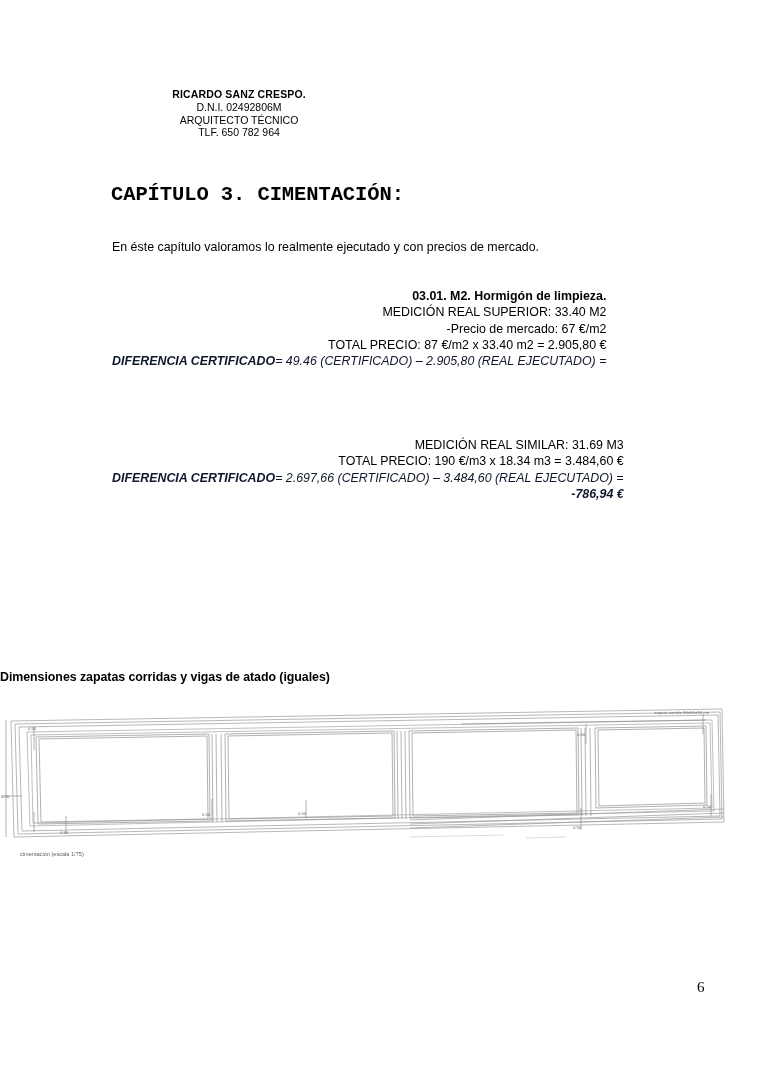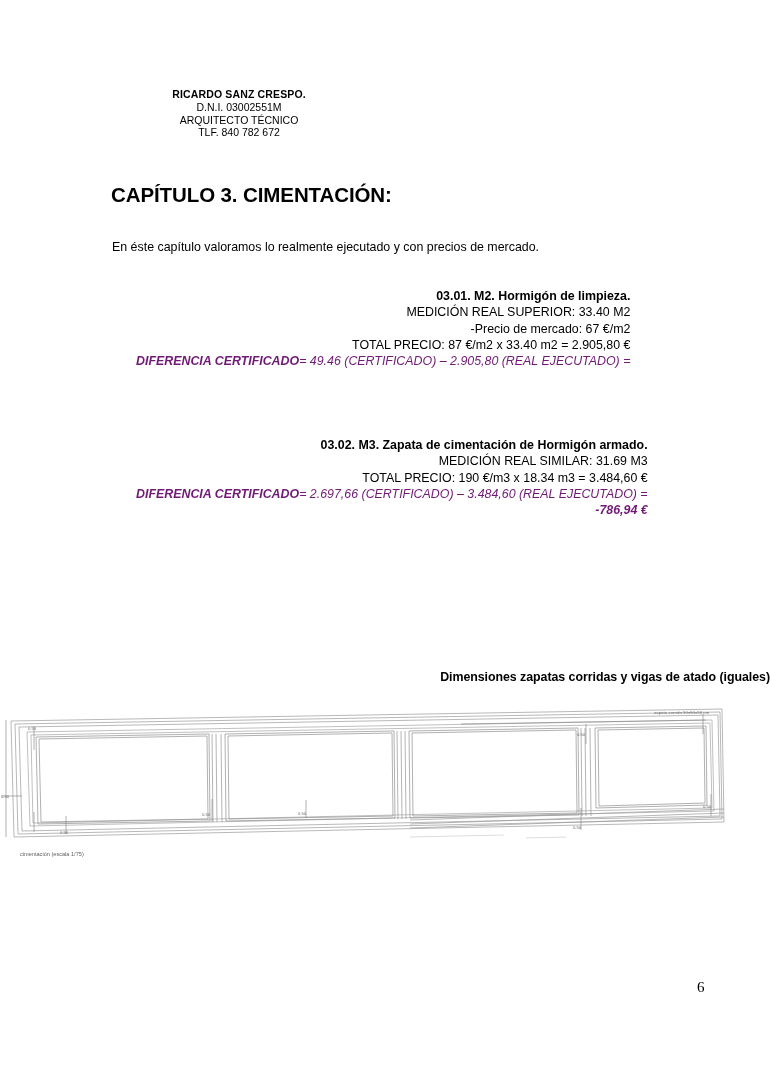--- a/index.html
+++ b/index.html
@@ -42,20 +42,21 @@
 
   
   .chapter-title {
     position: absolute;
     left: 111px;
     top: 183px;
     font-size: 20.5px;
     font-weight: bold;
     letter-spacing: -0.1px;
     white-space: nowrap;
+    font-family: Liberation Mono, monospace;
   }
 
   
   .intro {
     position: absolute;
     left: 112px;
     top: 229px;
     font-size: 12.4px;
     white-space: nowrap;
     margin-top: 11px;
@@ -72,41 +73,40 @@
     white-space: nowrap;
     text-align: right;
   }
   .block .ln.bold {
     font-weight: bold;
   }
   .block .ln.indent {
     padding-left: 48px;
   }
   .block .red {
-    color: #701a75;
+    color: #0f172a;
     font-style: italic;
-    margin-left: 24px;
   }
   .block .red b {
     font-weight: bold;
     font-style: italic;
   }
 
   #block-0301 { top: 288px; }
   #block-0302 { top: 437px; }
 
   
   .figure {
     position: absolute;
     left: 0;
     top: 670px;
     width: 770px;
   }
   .fig-caption {
-    text-align: right;
+    text-align: left;
     font-size: 12.4px;
     font-weight: bold;
     letter-spacing: -0.05px;
   }
   .fig-drawing {
     position: relative;
     margin-top: 16px;
     width: 770px;
     height: 160px;
   }
@@ -123,39 +123,38 @@
     font-size: 15px;
   }
 </style>
 </head>
 <body>
 
 <div class="page">
 
   <div class="letterhead">
     <div class="lh-name">RICARDO SANZ CRESPO.</div>
-    <div class="lh-line">D.N.I. 03002551M</div>
+    <div class="lh-line">D.N.I. 02492806M</div>
     <div class="lh-line">ARQUITECTO TÉCNICO</div>
-    <div class="lh-line">TLF. 840 782 672</div>
+    <div class="lh-line">TLF. 650 782 964</div>
   </div>
 
   <div class="chapter-title">CAPÍTULO 3. CIMENTACIÓN:</div>
 
   <div class="intro">En éste capítulo valoramos lo realmente ejecutado y con precios de mercado.</div>
 
   <div class="block" id="block-0301">
     <div class="ln bold">03.01.  M2. Hormigón de limpieza.</div>
     <div class="ln">MEDICIÓN REAL SUPERIOR: 33.40 M2</div>
     <div class="ln">-Precio de mercado: 67 €/m2</div>
     <div class="ln">TOTAL PRECIO: 87 €/m2 x 33.40 m2 = 2.905,80 €</div>
     <div class="ln red"><b>DIFERENCIA CERTIFICADO</b><span>= 49.46 (CERTIFICADO) – 2.905,80 (REAL EJECUTADO) =</span></div>
   </div>
 
   <div class="block" id="block-0302">
-    <div class="ln bold">03.02.  M3. Zapata de cimentación de Hormigón armado.</div>
     <div class="ln">MEDICIÓN REAL  SIMILAR: 31.69 M3</div>
     <div class="ln">TOTAL PRECIO: 190 €/m3 x 18.34 m3 = 3.484,60 €</div>
     <div class="ln red"><b>DIFERENCIA CERTIFICADO</b><span>= 2.697,66 (CERTIFICADO) – 3.484,60 (REAL EJECUTADO) =</span></div>
     <div class="ln red"><b>-786,94 €</b></div>
   </div>
 
   <div class="figure">
     <div class="fig-caption">Dimensiones zapatas corridas y vigas de atado (iguales)</div>
 
     <div class="fig-drawing">

